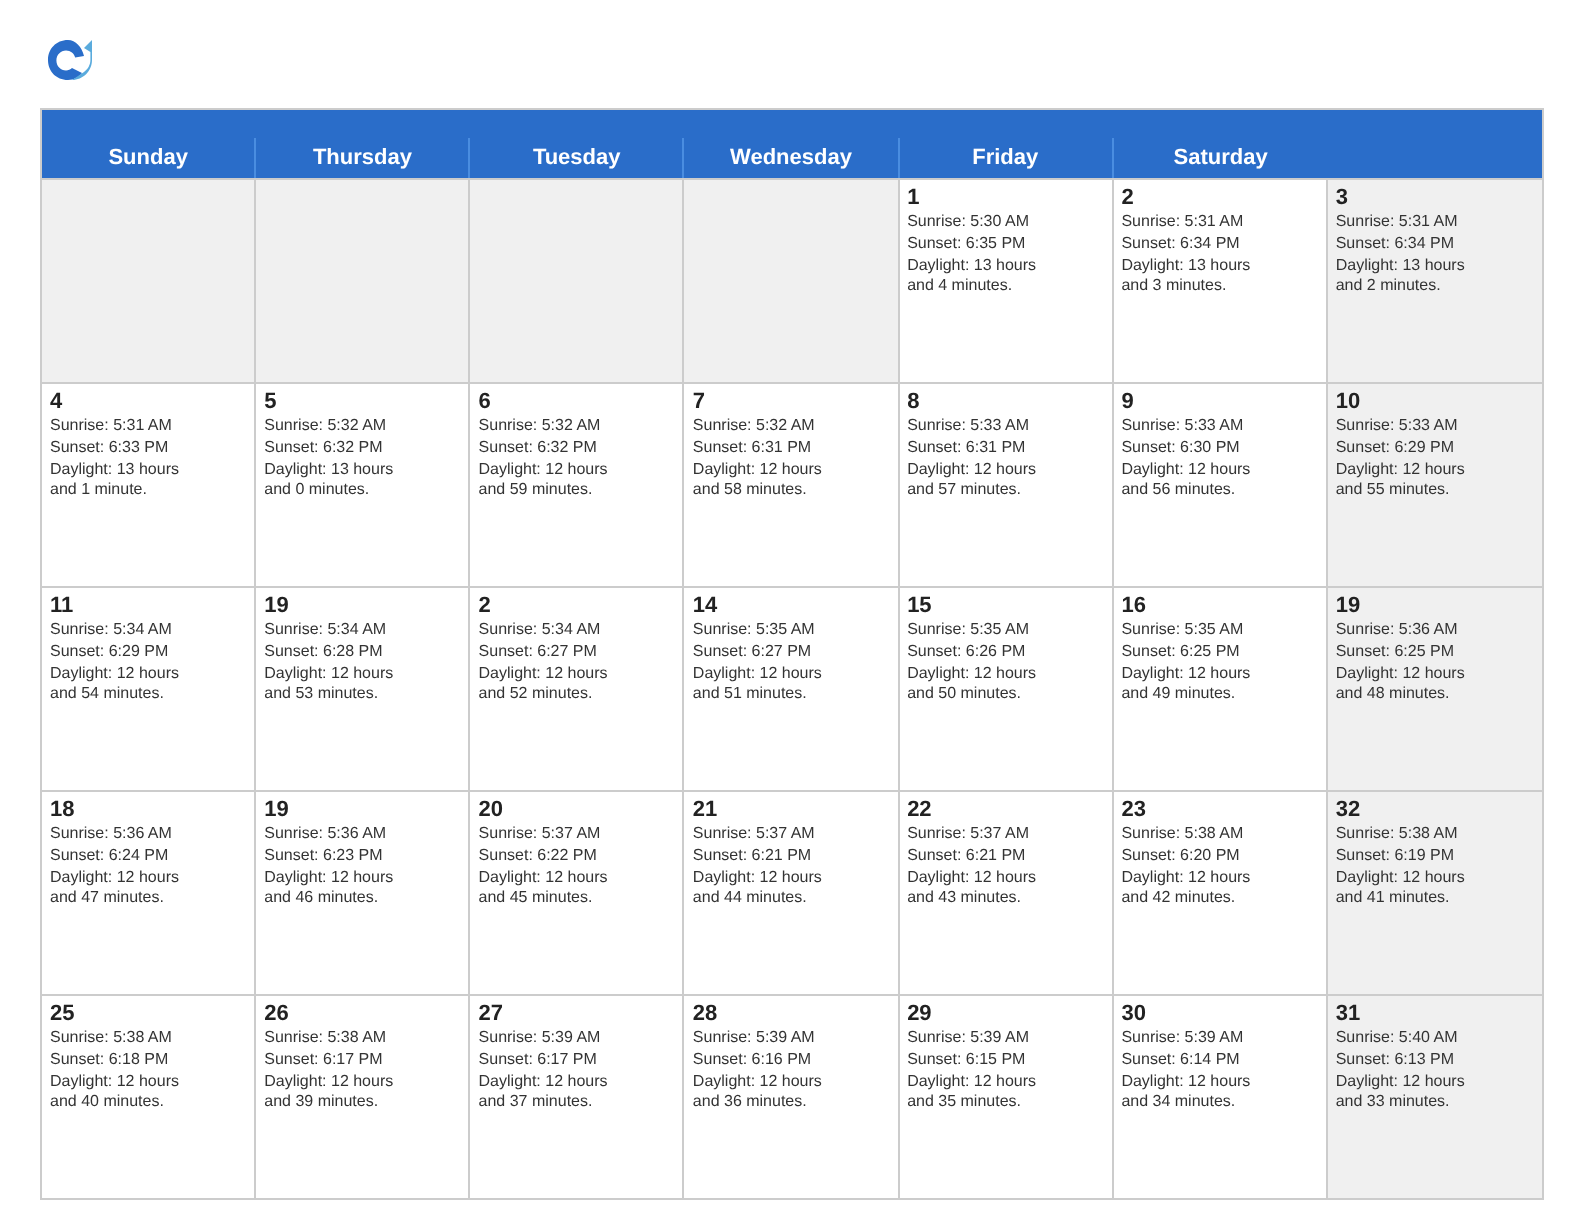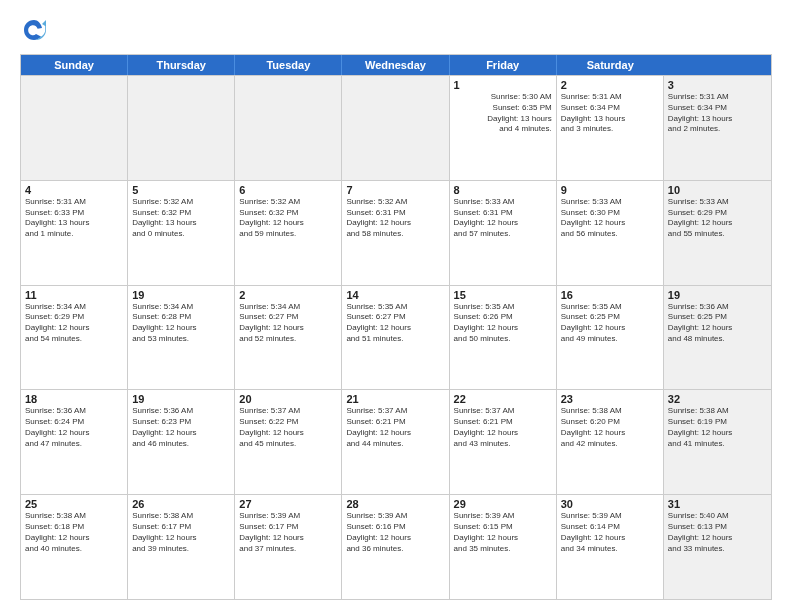--- a/index.html
+++ b/index.html
@@ -72,20 +72,21 @@
       grid-template-columns: repeat(7, 1fr);
       background: #2a6dc9;
     }
     .cal-header-cell {
       color: #fff;
       font-size: 11px;
       font-weight: bold;
       text-align: center;
       padding: 4px 2px;
       border-right: 1px solid #4a8de0;
+      margin-top: 14px;
     }
     .cal-header-cell:last-child { border-right: none; }
     .cal-body {
       flex: 1;
       display: flex;
       flex-direction: column;
     }
     .cal-week {
       display: grid;
       grid-template-columns: repeat(7, 1fr);
@@ -147,21 +148,21 @@
         <div class="cal-header-cell">Saturday</div>
       </div>
     <div class="cal-body">
     <div class="cal-week">
           <div class="cal-cell shaded empty"></div>
           <div class="cal-cell shaded empty"></div>
           <div class="cal-cell shaded empty"></div>
           <div class="cal-cell shaded empty"></div>
           <div class="cal-cell">
             <div class="day-num">1</div>
-            <div class="cell-text" style="white-space: pre-line; text-align: right;">Sunrise: 5:30 AM
+            <div class="cell-text" style="white-space: pre-line;">Sunrise: 5:30 AM
 Sunset: 6:35 PM
 Daylight: 13 hours
 and 4 minutes.</div>
           </div>
           <div class="cal-cell">
             <div class="day-num">2</div>
             <div class="cell-text" style="white-space: pre-line;">Sunrise: 5:31 AM
 Sunset: 6:34 PM
 Daylight: 13 hours
 and 3 minutes.</div>

